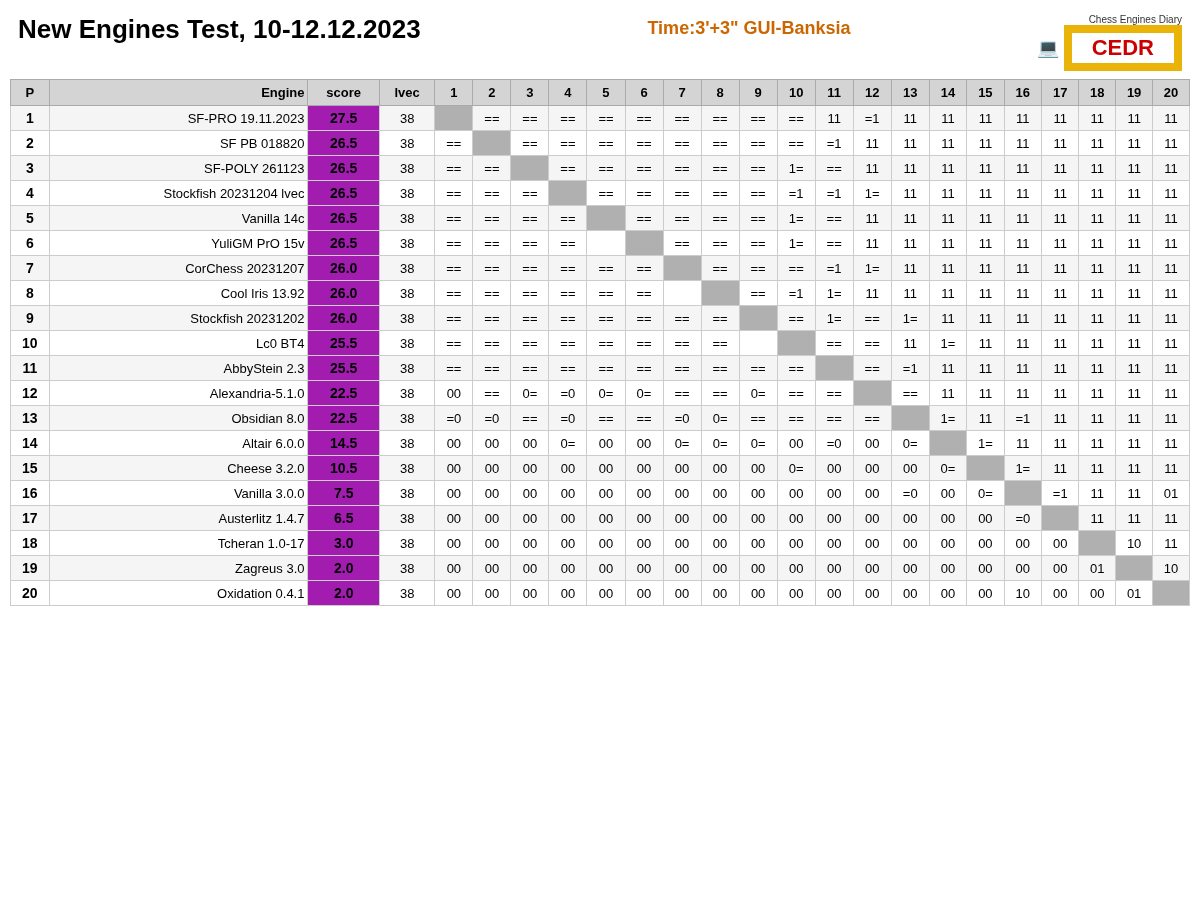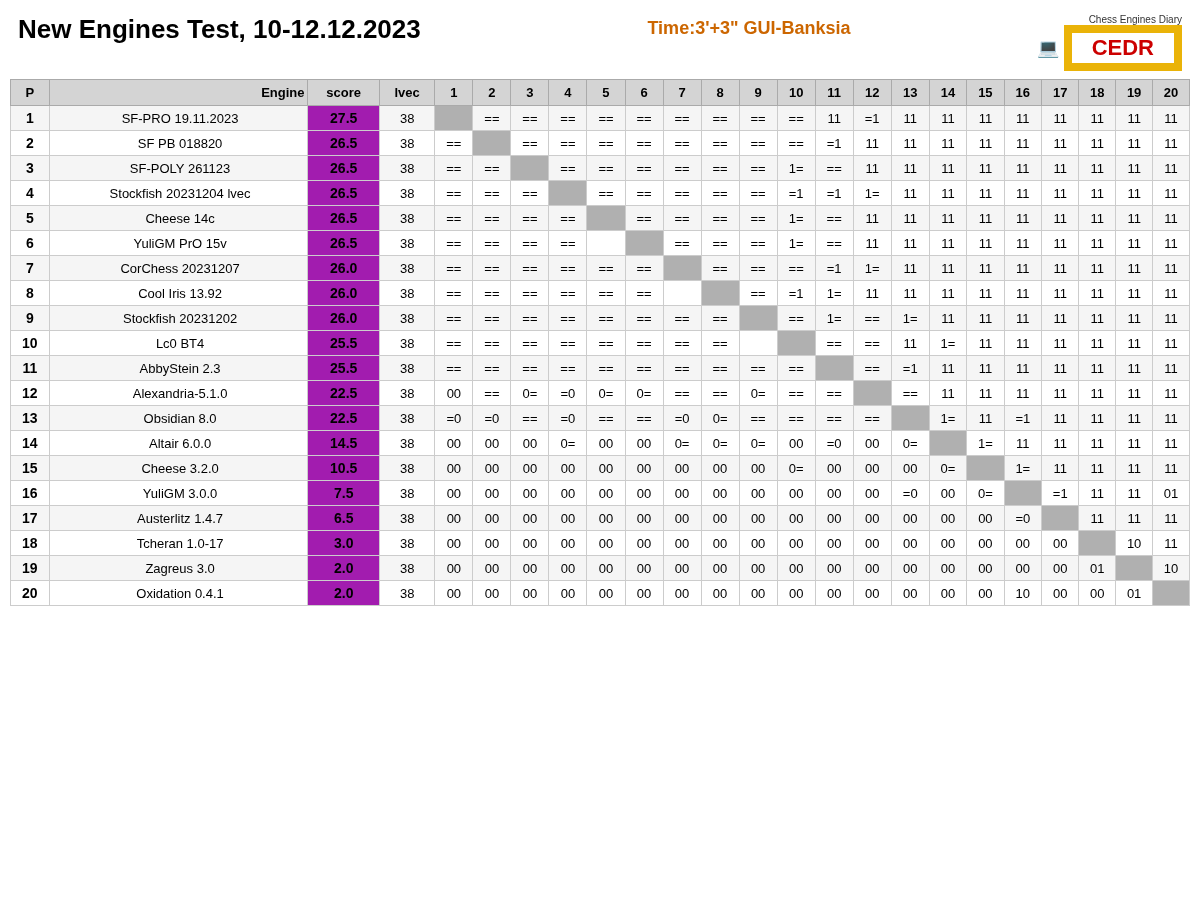--- a/index.html
+++ b/index.html
@@ -74,21 +74,21 @@
     tbody tr:nth-child(even) {
       background: #ffffff;
     }
     tbody td {
       padding: 4px 3px;
       text-align: center;
       border: 1px solid #ccc;
       white-space: nowrap;
     }
     tbody td.engine-name {
-      text-align: center;
+      text-align: right;
       padding-left: 6px;
     }
     tbody td.score {
       background: #a21caf;
       font-weight: bold;
       font-size: 14px;
     }
     .pos-col {
       font-weight: bold;
       font-size: 14px;
@@ -243,21 +243,21 @@
         <td>11</td>
         <td>11</td>
         <td>11</td>
         <td>11</td>
         <td>11</td>
         <td>11</td>
         <td>11</td>
       </tr>
       <tr>
         <td class="pos-col">5</td>
-        <td class="engine-name">Cheese 14c</td>
+        <td class="engine-name">Vanilla 14c</td>
         <td class="score">26.5</td>
         <td>38</td>
         <td>==</td>
         <td>==</td>
         <td>==</td>
         <td>==</td>
         <td class="gray-cell"></td>
         <td>==</td>
         <td>==</td>
         <td>==</td>
@@ -529,21 +529,21 @@
         <td>0=</td>
         <td class="gray-cell"></td>
         <td>1=</td>
         <td>11</td>
         <td>11</td>
         <td>11</td>
         <td>11</td>
       </tr>
       <tr>
         <td class="pos-col">16</td>
-        <td class="engine-name">YuliGM 3.0.0</td>
+        <td class="engine-name">Vanilla 3.0.0</td>
         <td class="score">7.5</td>
         <td>38</td>
         <td>00</td>
         <td>00</td>
         <td>00</td>
         <td>00</td>
         <td>00</td>
         <td>00</td>
         <td>00</td>
         <td>00</td>

